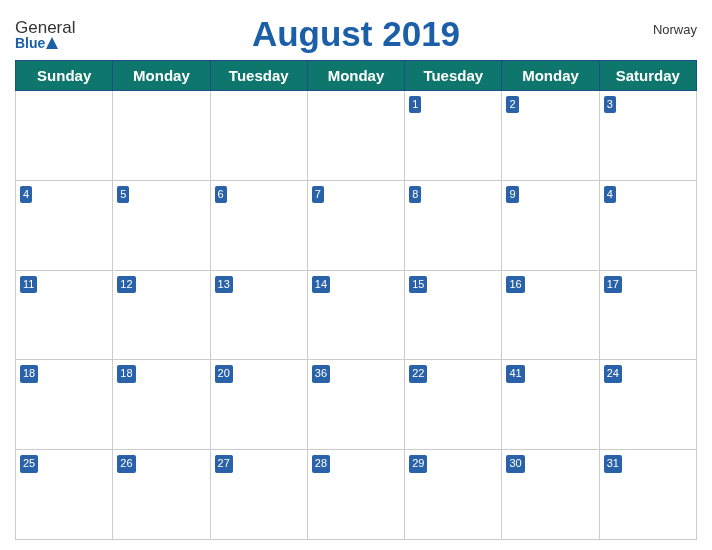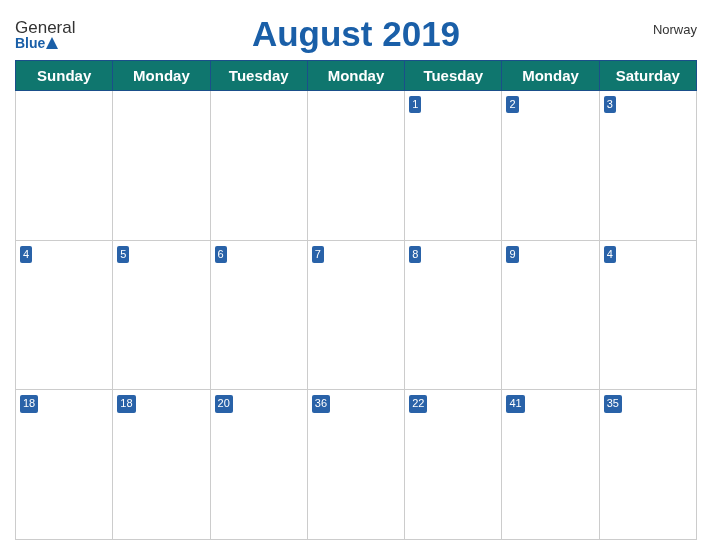--- a/index.html
+++ b/index.html
@@ -158,22 +158,40 @@
       <tr>
         <td><span class="day-num">4</span></td>
         <td><span class="day-num">5</span></td>
         <td><span class="day-num">6</span></td>
         <td><span class="day-num">7</span></td>
         <td><span class="day-num">8</span></td>
         <td><span class="day-num">9</span></td>
         <td><span class="day-num">4</span></td>
       </tr>
       <tr>
+        <td><span class="day-num">11</span></td>
+        <td><span class="day-num">12</span></td>
+        <td><span class="day-num">13</span></td>
+        <td><span class="day-num">14</span></td>
+        <td><span class="day-num">15</span></td>
+        <td><span class="day-num">16</span></td>
+        <td><span class="day-num">17</span></td>
+      </tr>
+      <tr>
         <td><span class="day-num">18</span></td>
         <td><span class="day-num">18</span></td>
         <td><span class="day-num">20</span></td>
         <td><span class="day-num">36</span></td>
         <td><span class="day-num">22</span></td>
         <td><span class="day-num">41</span></td>
-        <td><span class="day-num">35</span></td>
+        <td><span class="day-num">24</span></td>
+      </tr>
+      <tr>
+        <td><span class="day-num">25</span></td>
+        <td><span class="day-num">26</span></td>
+        <td><span class="day-num">27</span></td>
+        <td><span class="day-num">28</span></td>
+        <td><span class="day-num">29</span></td>
+        <td><span class="day-num">30</span></td>
+        <td><span class="day-num">31</span></td>
       </tr>
     </tbody>
 </table>
 
 </body></html>

